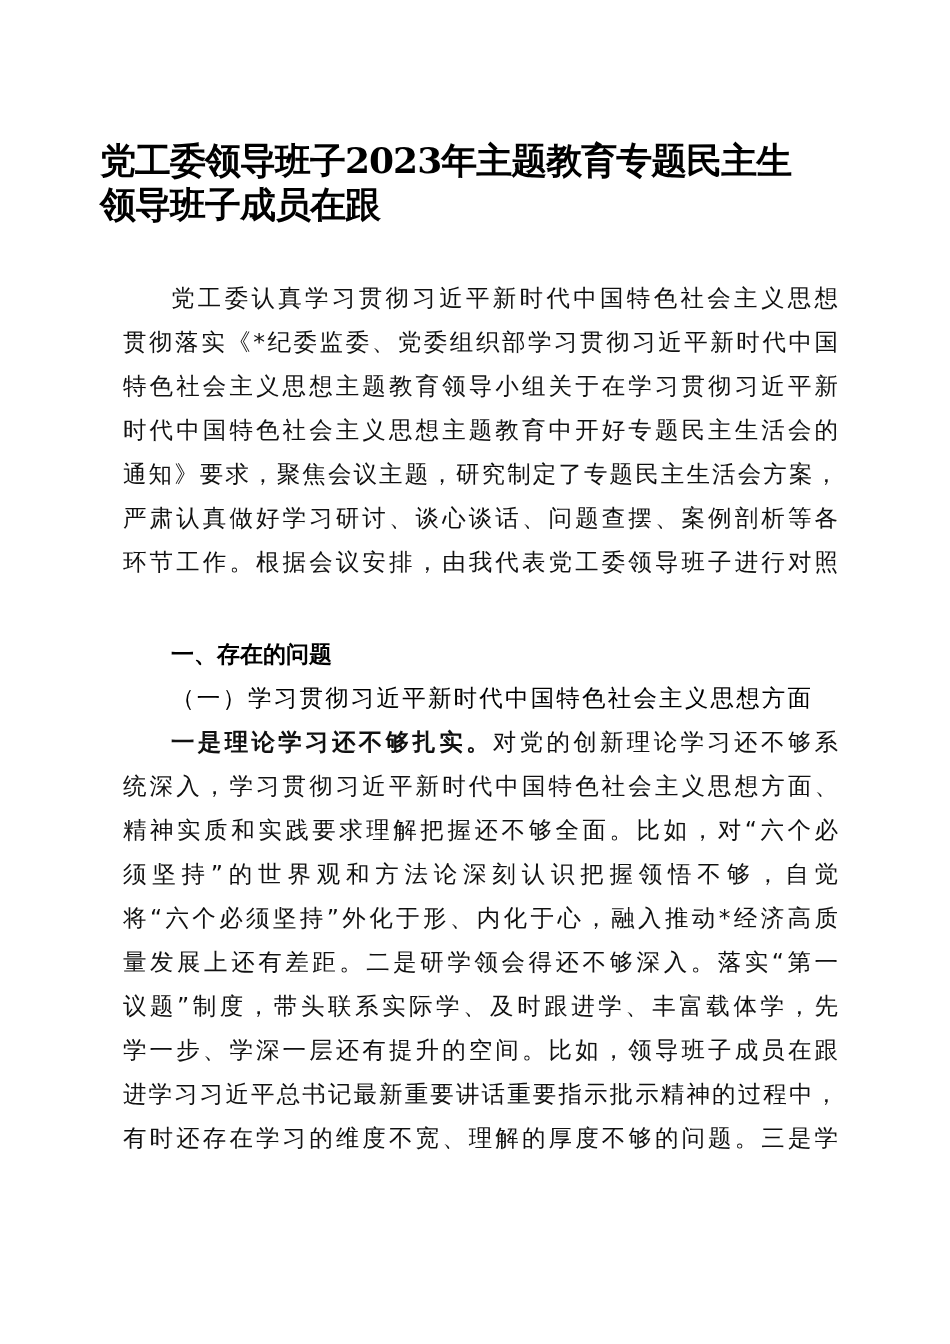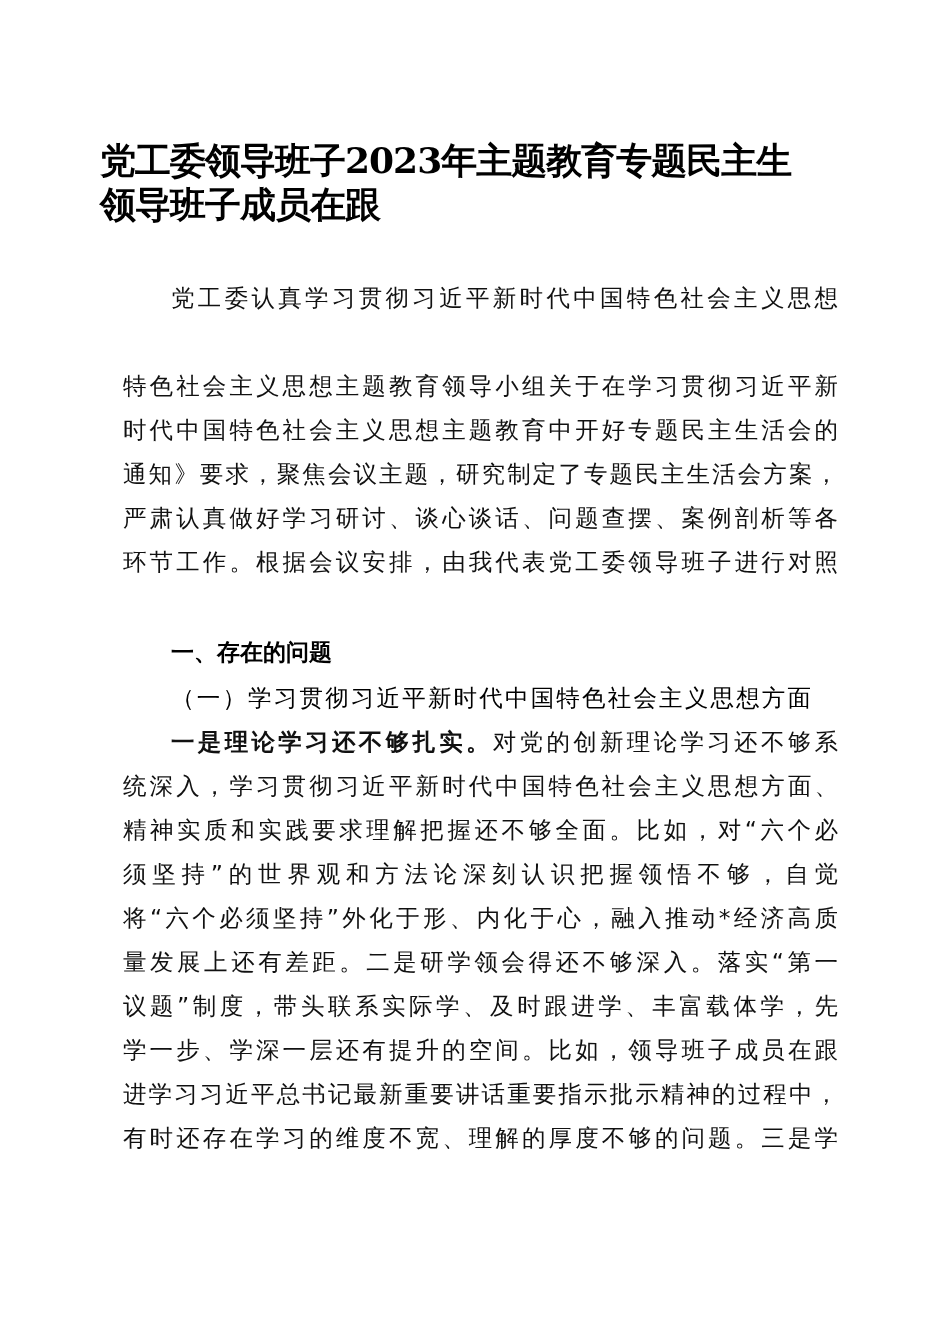--- a/index.html
+++ b/index.html
@@ -51,21 +51,21 @@
     .body-line.last {
       text-align-last: left;
     }
     .body-line.indent {
       left: 171px;
       width: 667px;
     }
     .heading1 {
       position: absolute;
       left: 171px;
-      font-family: Liberation Mono, monospace;
+      font-family: Liberation Sans, sans-serif;
       font-weight: bold;
       font-size: 23px;
       line-height: 44px;
       color: #000;
     }
     .heading2 {
       position: absolute;
       left: 171px;
       width: 640px;
       font-family: "DejaVu Serif", "Liberation Serif", serif;
@@ -83,20 +83,21 @@
   </style>
 </head>
 <body>
 
 <div class="page">
 
   <div class="title l1">党工委领导班子2023年主题教育专题民主生</div>
   <div class="title l2">领导班子成员在跟</div>
 
   <div class="body-line indent" style="top:276px">党工委认真学习贯彻习近平新时代中国特色社会主义思想</div>
+  <div class="body-line" style="top:320px">贯彻落实《*纪委监委、党委组织部学习贯彻习近平新时代中国</div>
   <div class="body-line" style="top:364px">特色社会主义思想主题教育领导小组关于在学习贯彻习近平新</div>
   <div class="body-line" style="top:408px">时代中国特色社会主义思想主题教育中开好专题民主生活会的</div>
   <div class="body-line" style="top:452px">通知》要求，聚焦会议主题，研究制定了专题民主生活会方案，</div>
   <div class="body-line" style="top:496px">严肃认真做好学习研讨、谈心谈话、问题查摆、案例剖析等各</div>
   <div class="body-line" style="top:540px">环节工作。根据会议安排，由我代表党工委领导班子进行对照</div>
 
   <div class="heading1" style="top:632px">一、存在的问题</div>
 
   <div class="heading2" style="top:676px">（一）学习贯彻习近平新时代中国特色社会主义思想方面</div>
 

